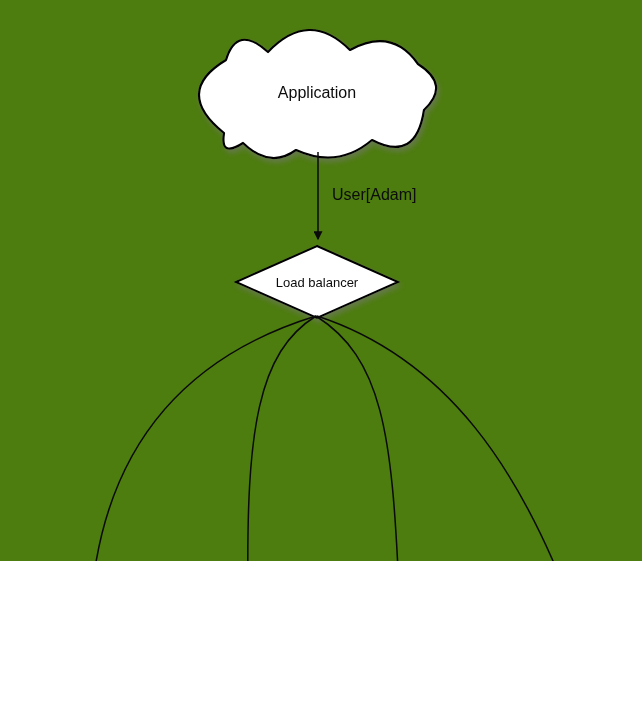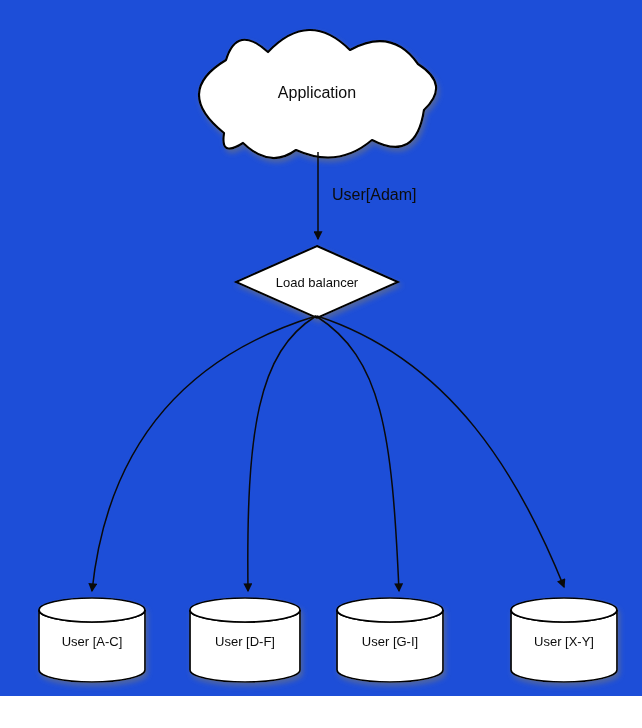--- a/index.html
+++ b/index.html
@@ -3,22 +3,22 @@
 <meta charset="utf-8">
 <style>
   html, body {
     margin: 0;
     padding: 0;
     background: #ffffff;
   }
   .canvas {
     position: relative;
     width: 642px;
-    height: 696px;
-    background: #1d4ed8;
+    height: 561px;
+    background: #4d7c0f;
     overflow: hidden;
   }
   svg {
     display: block;
   }
   .shape {
     fill: #ffffff;
     stroke: #000000;
   }
   .cloud-shape   { stroke-width: 2.2; stroke-linejoin: round; }

